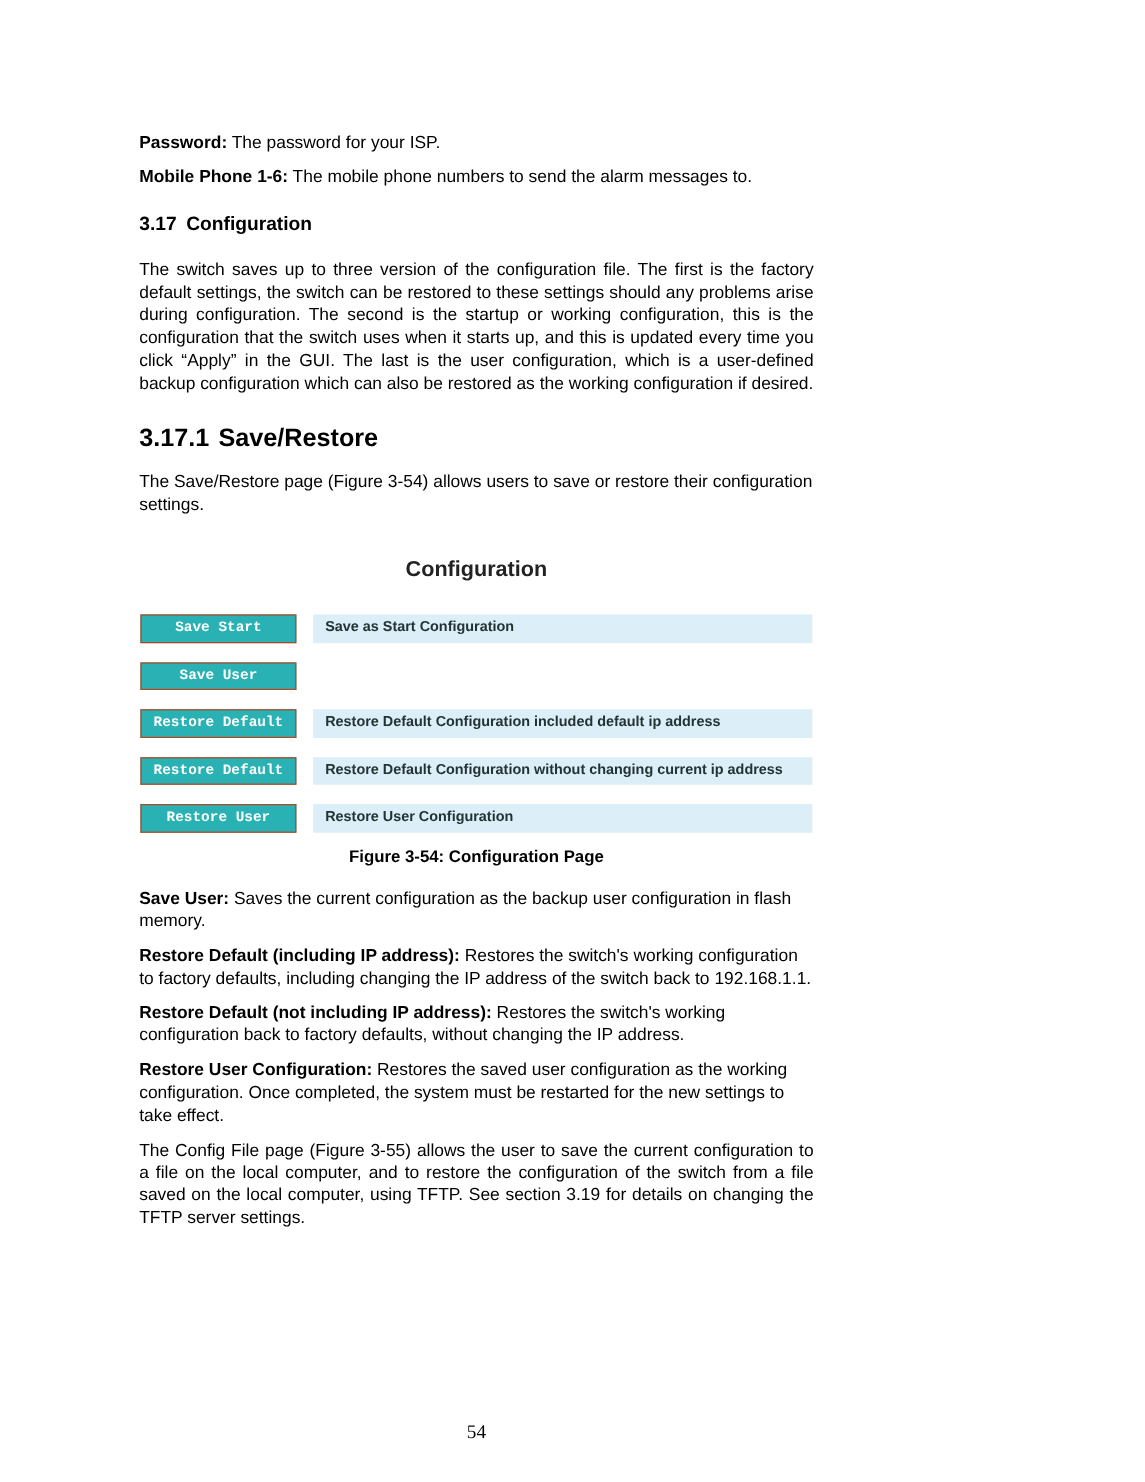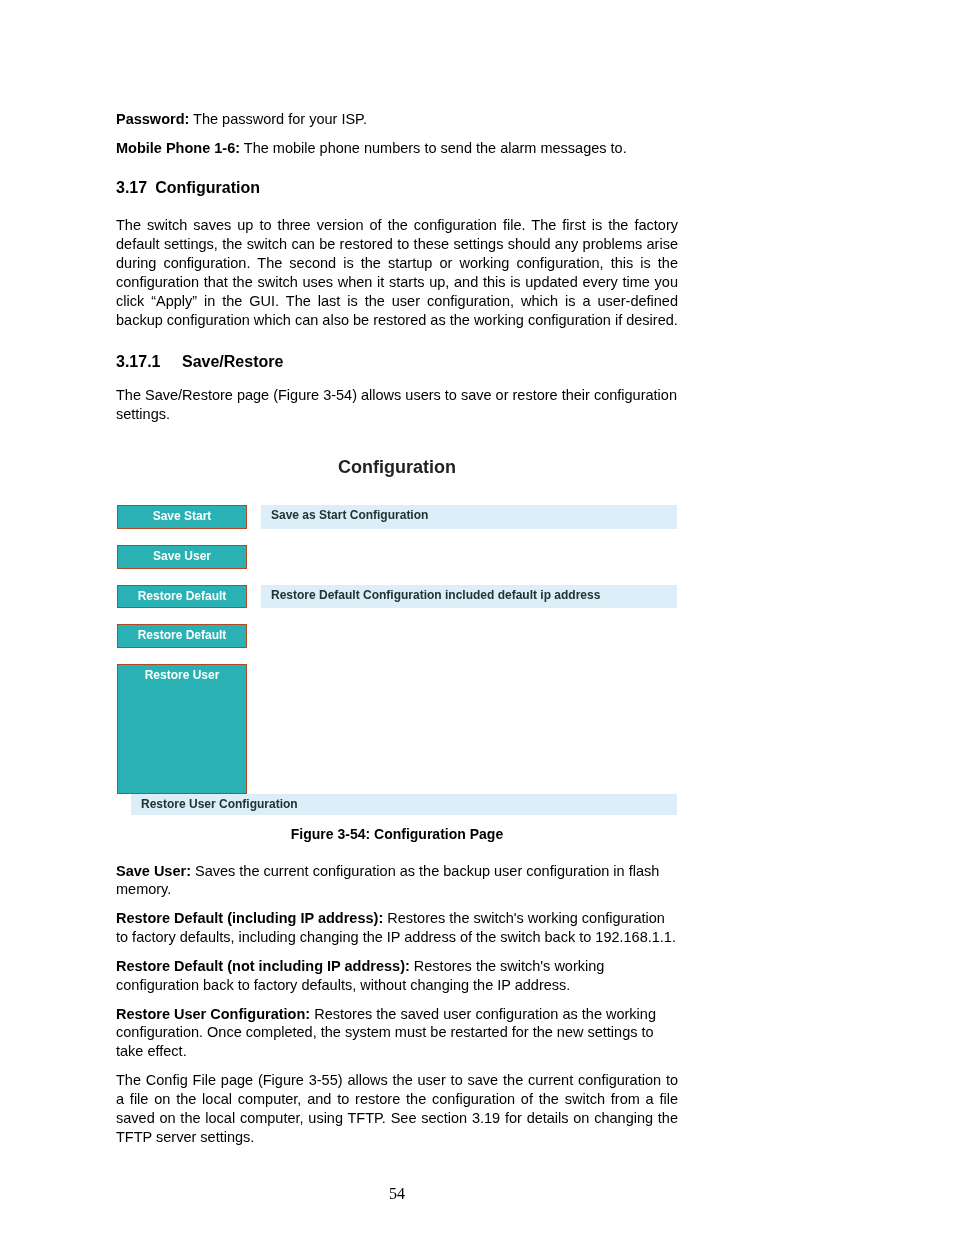--- a/index.html
+++ b/index.html
@@ -28,21 +28,21 @@
   h2 {
     font-size: 16px;
     font-weight: bold;
     margin: 20px 0 18px 0;
   }
   h2 .secnum {
     display: inline-block;
     margin-right: 8px;
   }
   h3 {
-    font-size: 16px;
+    font-size: 21px;
     font-weight: bold;
     margin: 22px 0 14px 0;
   }
   h3 .secnum {
     display: inline-block;
     width: 66px;
   }
 
   .screenshot {
     width: 560px;
@@ -61,21 +61,21 @@
     display: flex;
     align-items: stretch;
     margin-bottom: 16px;
   }
   .cfg-btn {
     width: 130px;
     flex: 0 0 130px;
     background: #2ab1b3;
     color: #fff;
     border: 1px solid #b24824;
-    font-family: Liberation Sans, sans-serif;
+    font-family: Liberation Mono, monospace;
     font-size: 12px;
     font-weight: bold;
     text-align: center;
     padding: 3px 0;
     box-sizing: border-box;
   }
   .cfg-desc {
     flex: 1 1 auto;
     background: #dceef8;
     color: #233;
@@ -136,22 +136,23 @@
     </div>
     <div class="cfg-row">
       <div class="cfg-btn">Save User</div>
     </div>
     <div class="cfg-row">
       <div class="cfg-btn">Restore Default</div>
       <div class="cfg-desc">Restore Default Configuration included default ip address</div>
     </div>
     <div class="cfg-row">
       <div class="cfg-btn">Restore Default</div>
+      <div class="cfg-desc">Restore Default Configuration without changing current ip address</div>
     </div>
-    <div class="cfg-row" style="margin-bottom:8px;flex-direction:column;">
+    <div class="cfg-row" style="margin-bottom:8px;">
       <div class="cfg-btn">Restore User</div>
       <div class="cfg-desc">Restore User Configuration</div>
     </div>
   </div>
 
   <div class="figure-caption">Figure 3-54: Configuration Page</div>
 
   <p class="para" style="text-align:left;">
     <span class="bold">Save User:</span><span> Saves the current configuration as the backup user configuration in flash memory.</span>
   </p>

